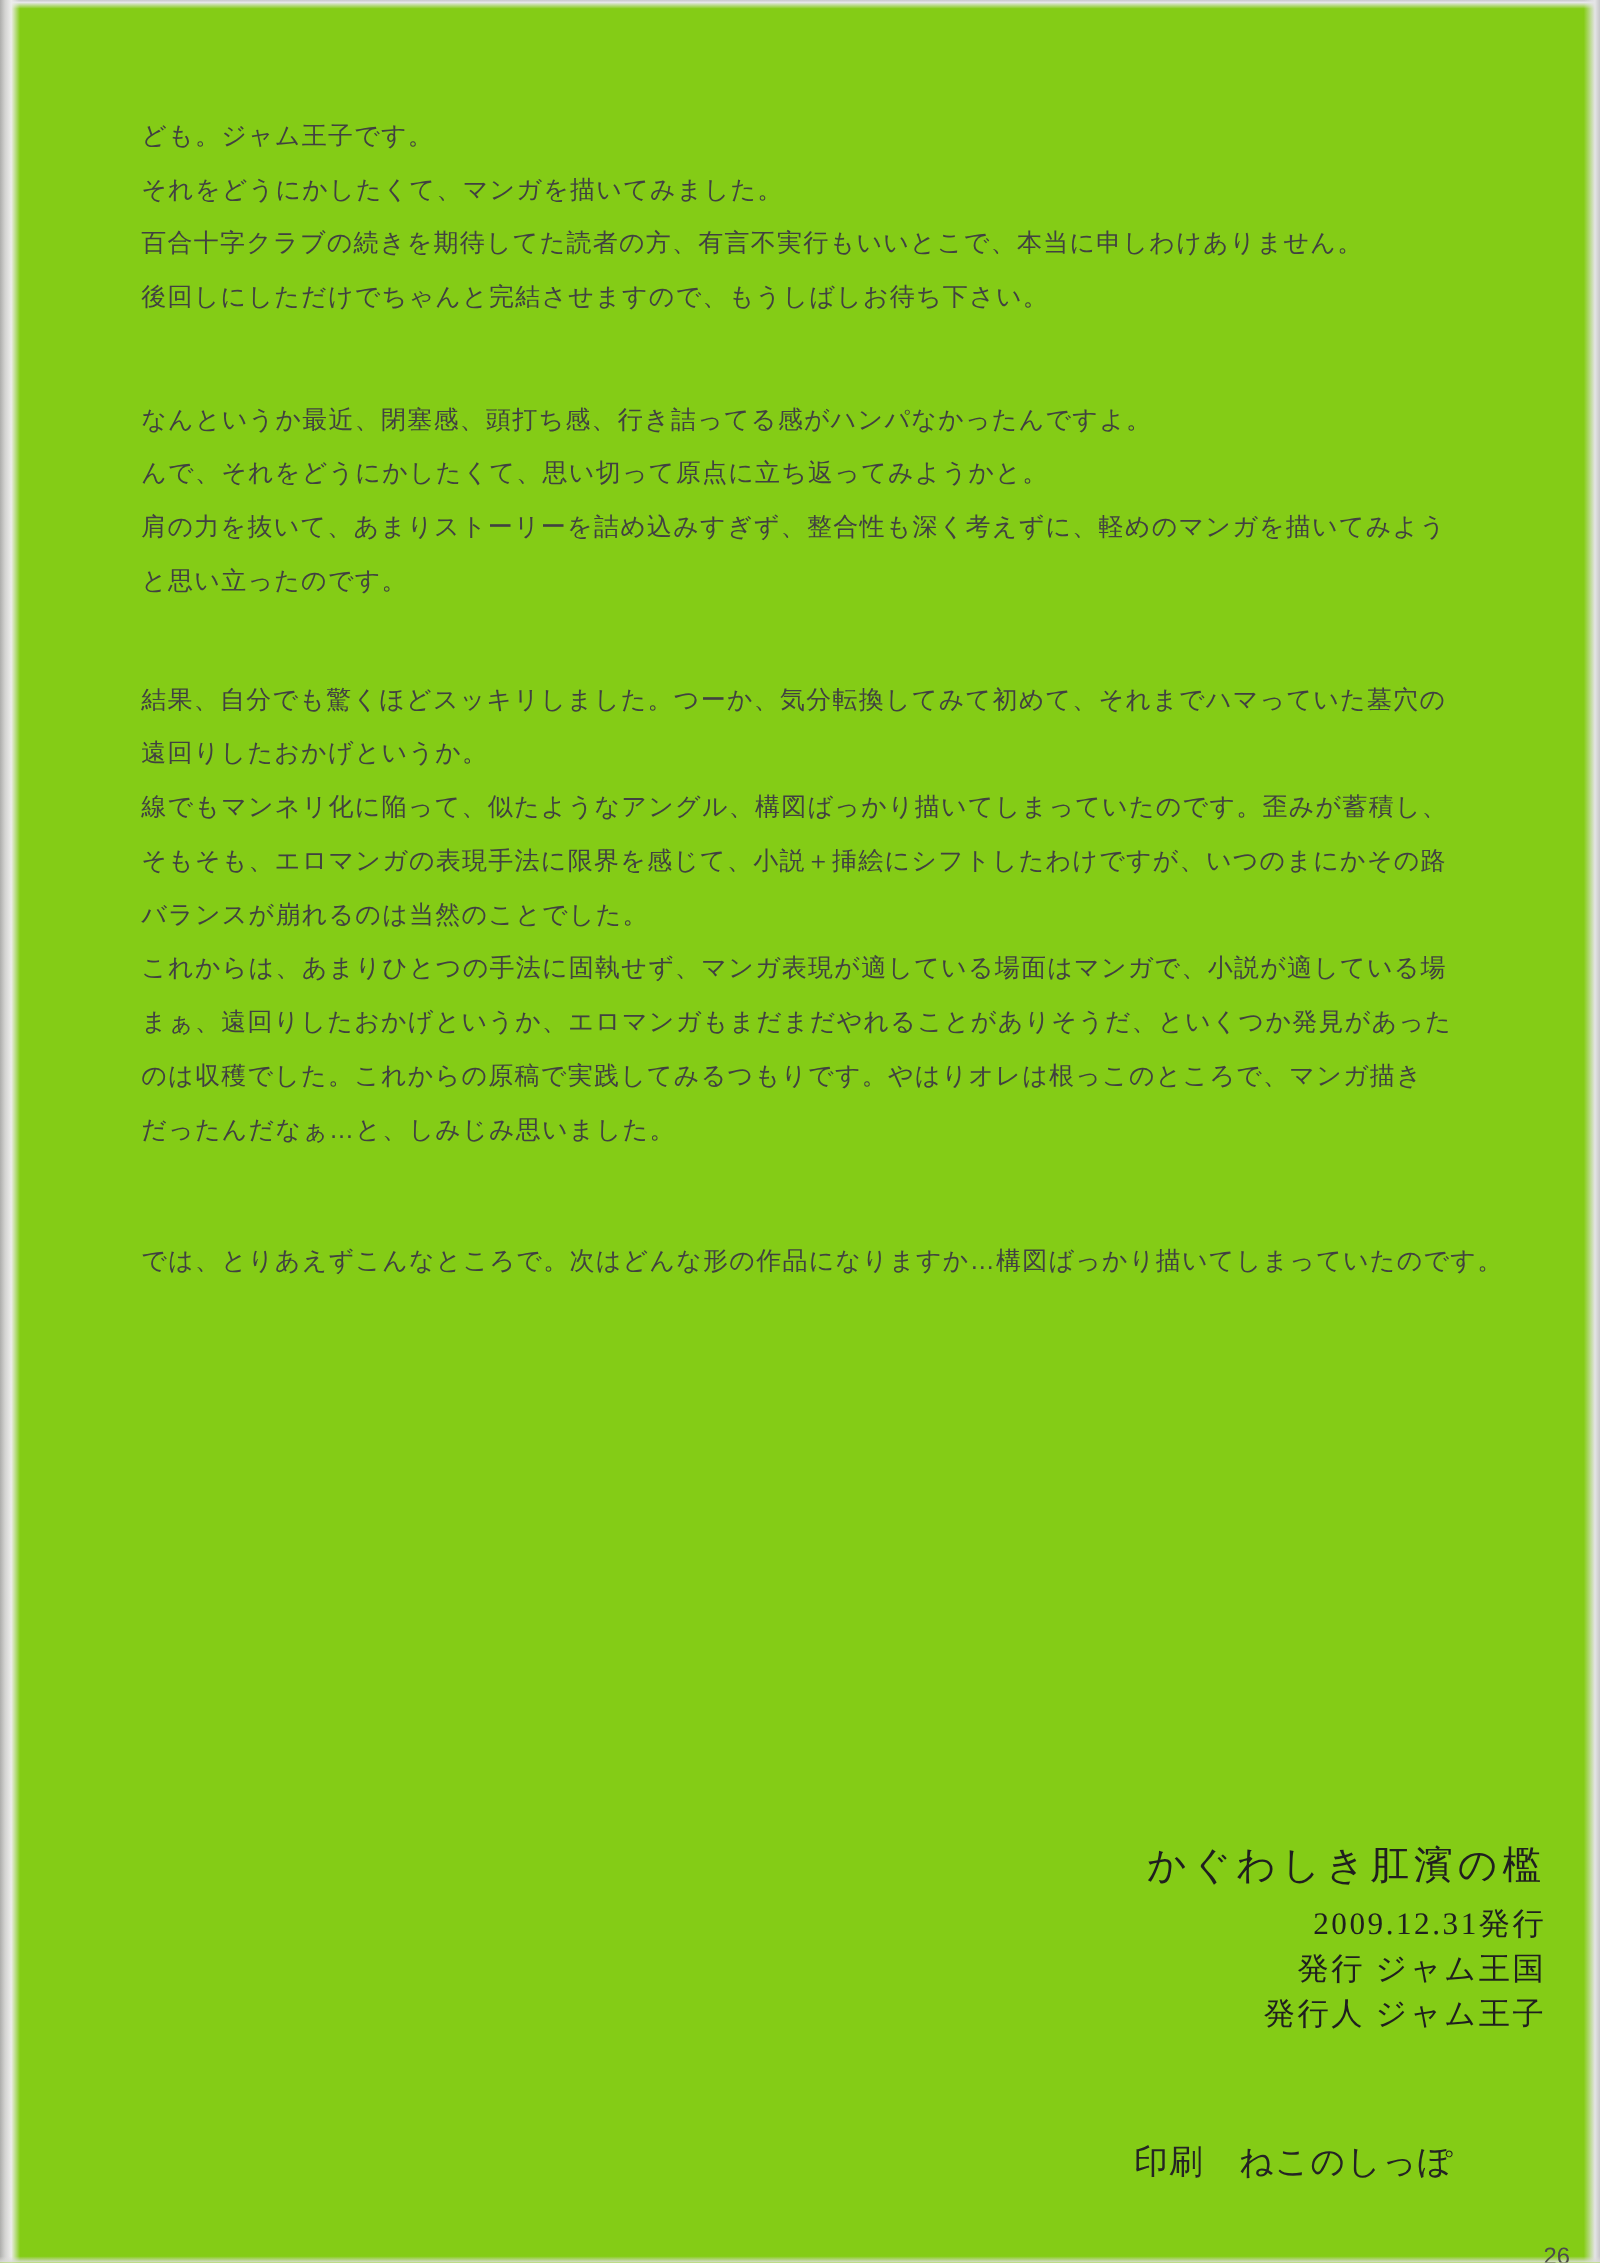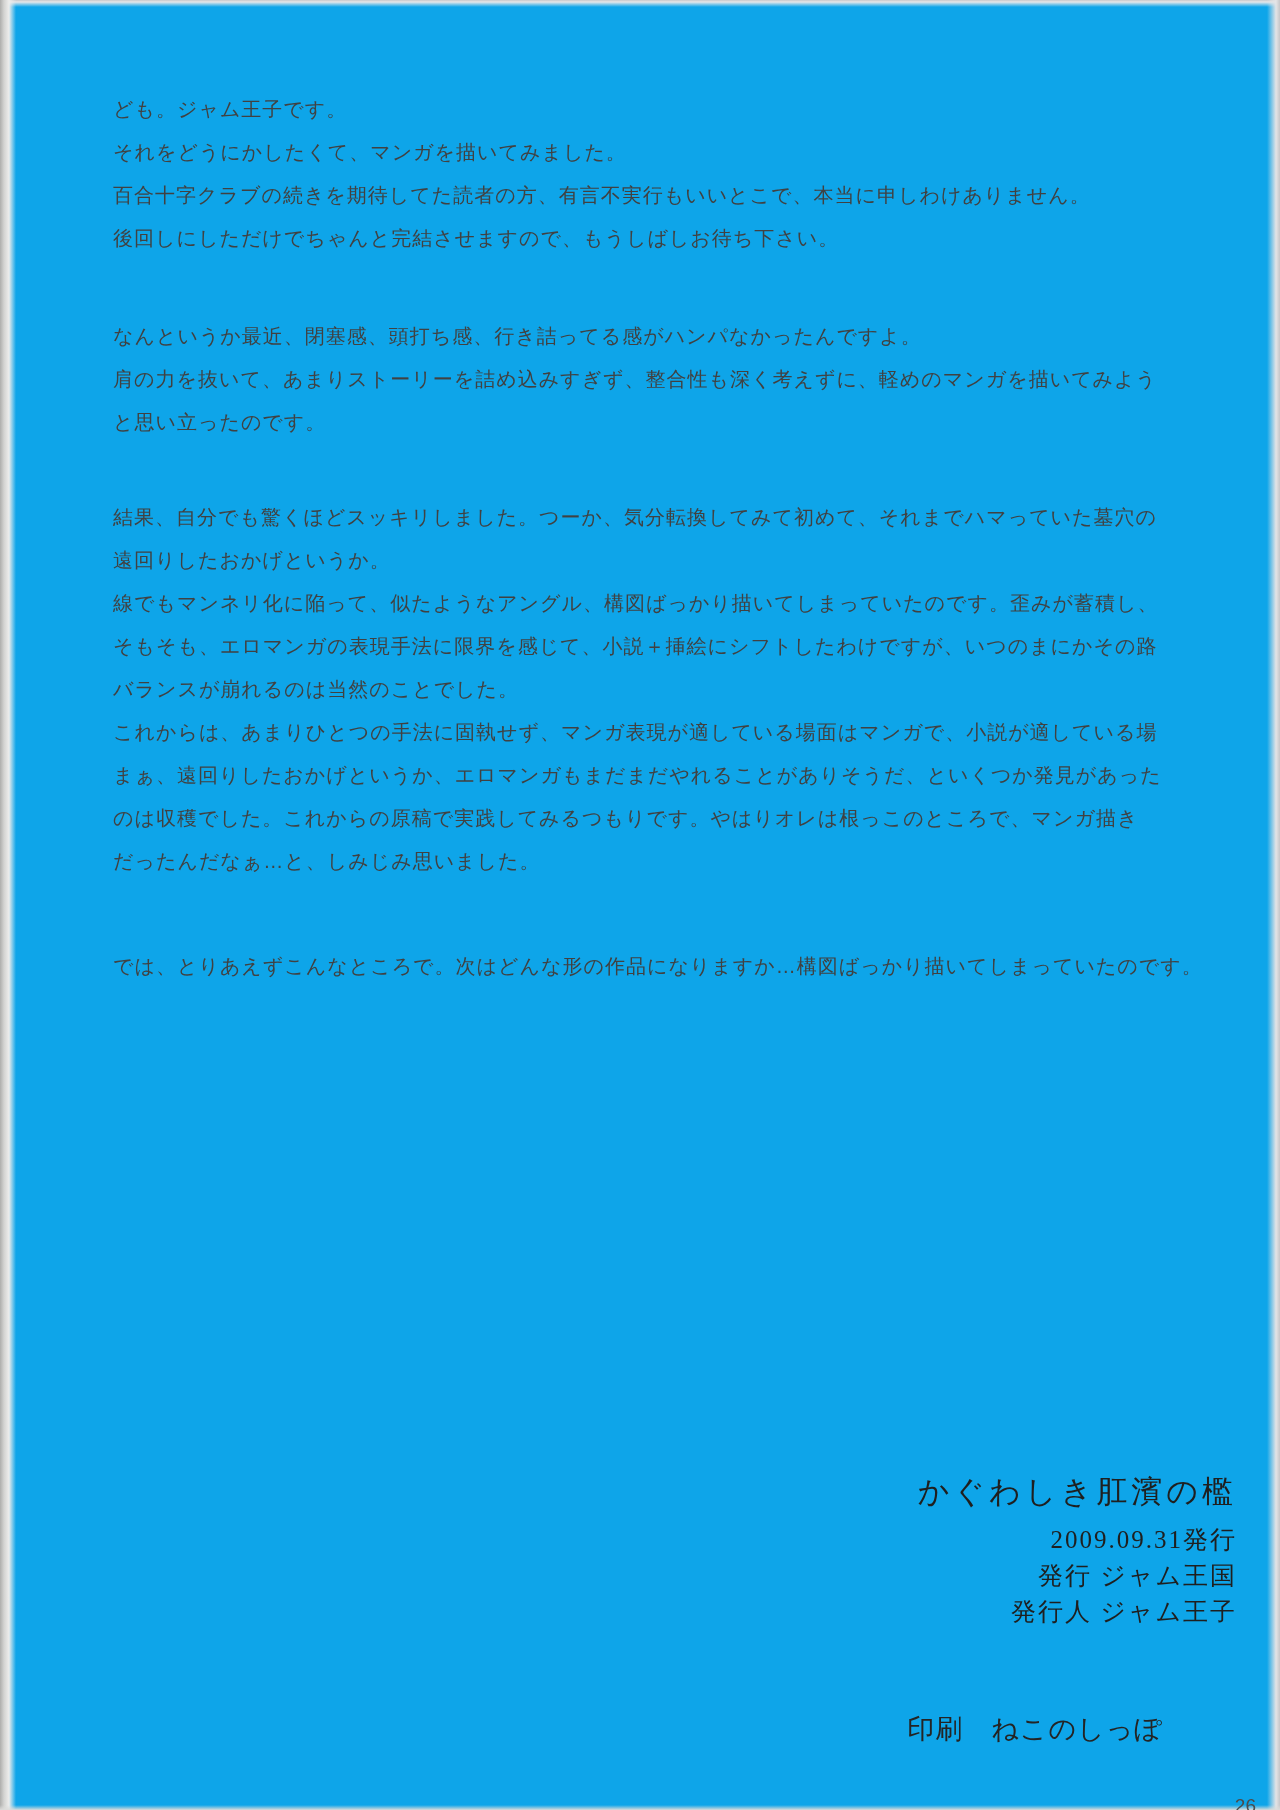--- a/index.html
+++ b/index.html
@@ -9,21 +9,21 @@
   body {
     width: 1280px;
     height: 1810px;
     background: #fbfbfa;
     position: relative;
     overflow: hidden;
   }
   .page {
     position: absolute;
     inset: 0;
-    background: #0ea5e9;
+    background: #84cc16;
   }
   
   .edge-left {
     position: absolute;
     left: 0; top: 0;
     width: 16px; height: 100%;
     background: linear-gradient(to right, #aeaeac 0px, #d3d3d1 4px, #ededec 9px, rgba(252,252,251,0) 16px);
   }
   .edge-top {
     position: absolute;
@@ -124,20 +124,21 @@
 
     <section class="para para-1">
       <div class="line">ども。ジャム王子です。</div>
       <div class="line">それをどうにかしたくて、マンガを描いてみました。</div>
       <div class="line">百合十字クラブの続きを期待してた読者の方、有言不実行もいいとこで、本当に申しわけありません。</div>
       <div class="line">後回しにしただけでちゃんと完結させますので、もうしばしお待ち下さい。</div>
     </section>
 
     <section class="para para-2">
       <div class="line">なんというか最近、閉塞感、頭打ち感、行き詰ってる感がハンパなかったんですよ。</div>
+      <div class="line">んで、それをどうにかしたくて、思い切って原点に立ち返ってみようかと。</div>
       <div class="line">肩の力を抜いて、あまりストーリーを詰め込みすぎず、整合性も深く考えずに、軽めのマンガを描いてみよう</div>
       <div class="line">と思い立ったのです。</div>
     </section>
 
     <section class="para para-3">
       <div class="line">結果、自分でも驚くほどスッキリしました。つーか、気分転換してみて初めて、それまでハマっていた墓穴の</div>
       <div class="line">遠回りしたおかげというか。</div>
       <div class="line">線でもマンネリ化に陥って、似たようなアングル、構図ばっかり描いてしまっていたのです。歪みが蓄積し、</div>
       <div class="line">そもそも、エロマンガの表現手法に限界を感じて、小説＋挿絵にシフトしたわけですが、いつのまにかその路</div>
       <div class="line">バランスが崩れるのは当然のことでした。</div>
@@ -148,21 +149,21 @@
     </section>
 
     <section class="para para-4">
       <div class="line">では、とりあえずこんなところで。次はどんな形の作品になりますか…構図ばっかり描いてしまっていたのです。</div>
     </section>
 
   </main>
 
   <aside class="colophon">
     <div class="colophon-title">かぐわしき肛濱の檻</div>
-    <div class="colophon-line first">2009.09.31発行</div>
+    <div class="colophon-line first">2009.12.31発行</div>
     <div class="colophon-line">発行 ジャム王国</div>
     <div class="colophon-line">発行人 ジャム王子</div>
   </aside>
 
   <div class="printer">印刷　ねこのしっぽ</div>
 
   <div class="page-number">26</div>
 
 </div>
 

